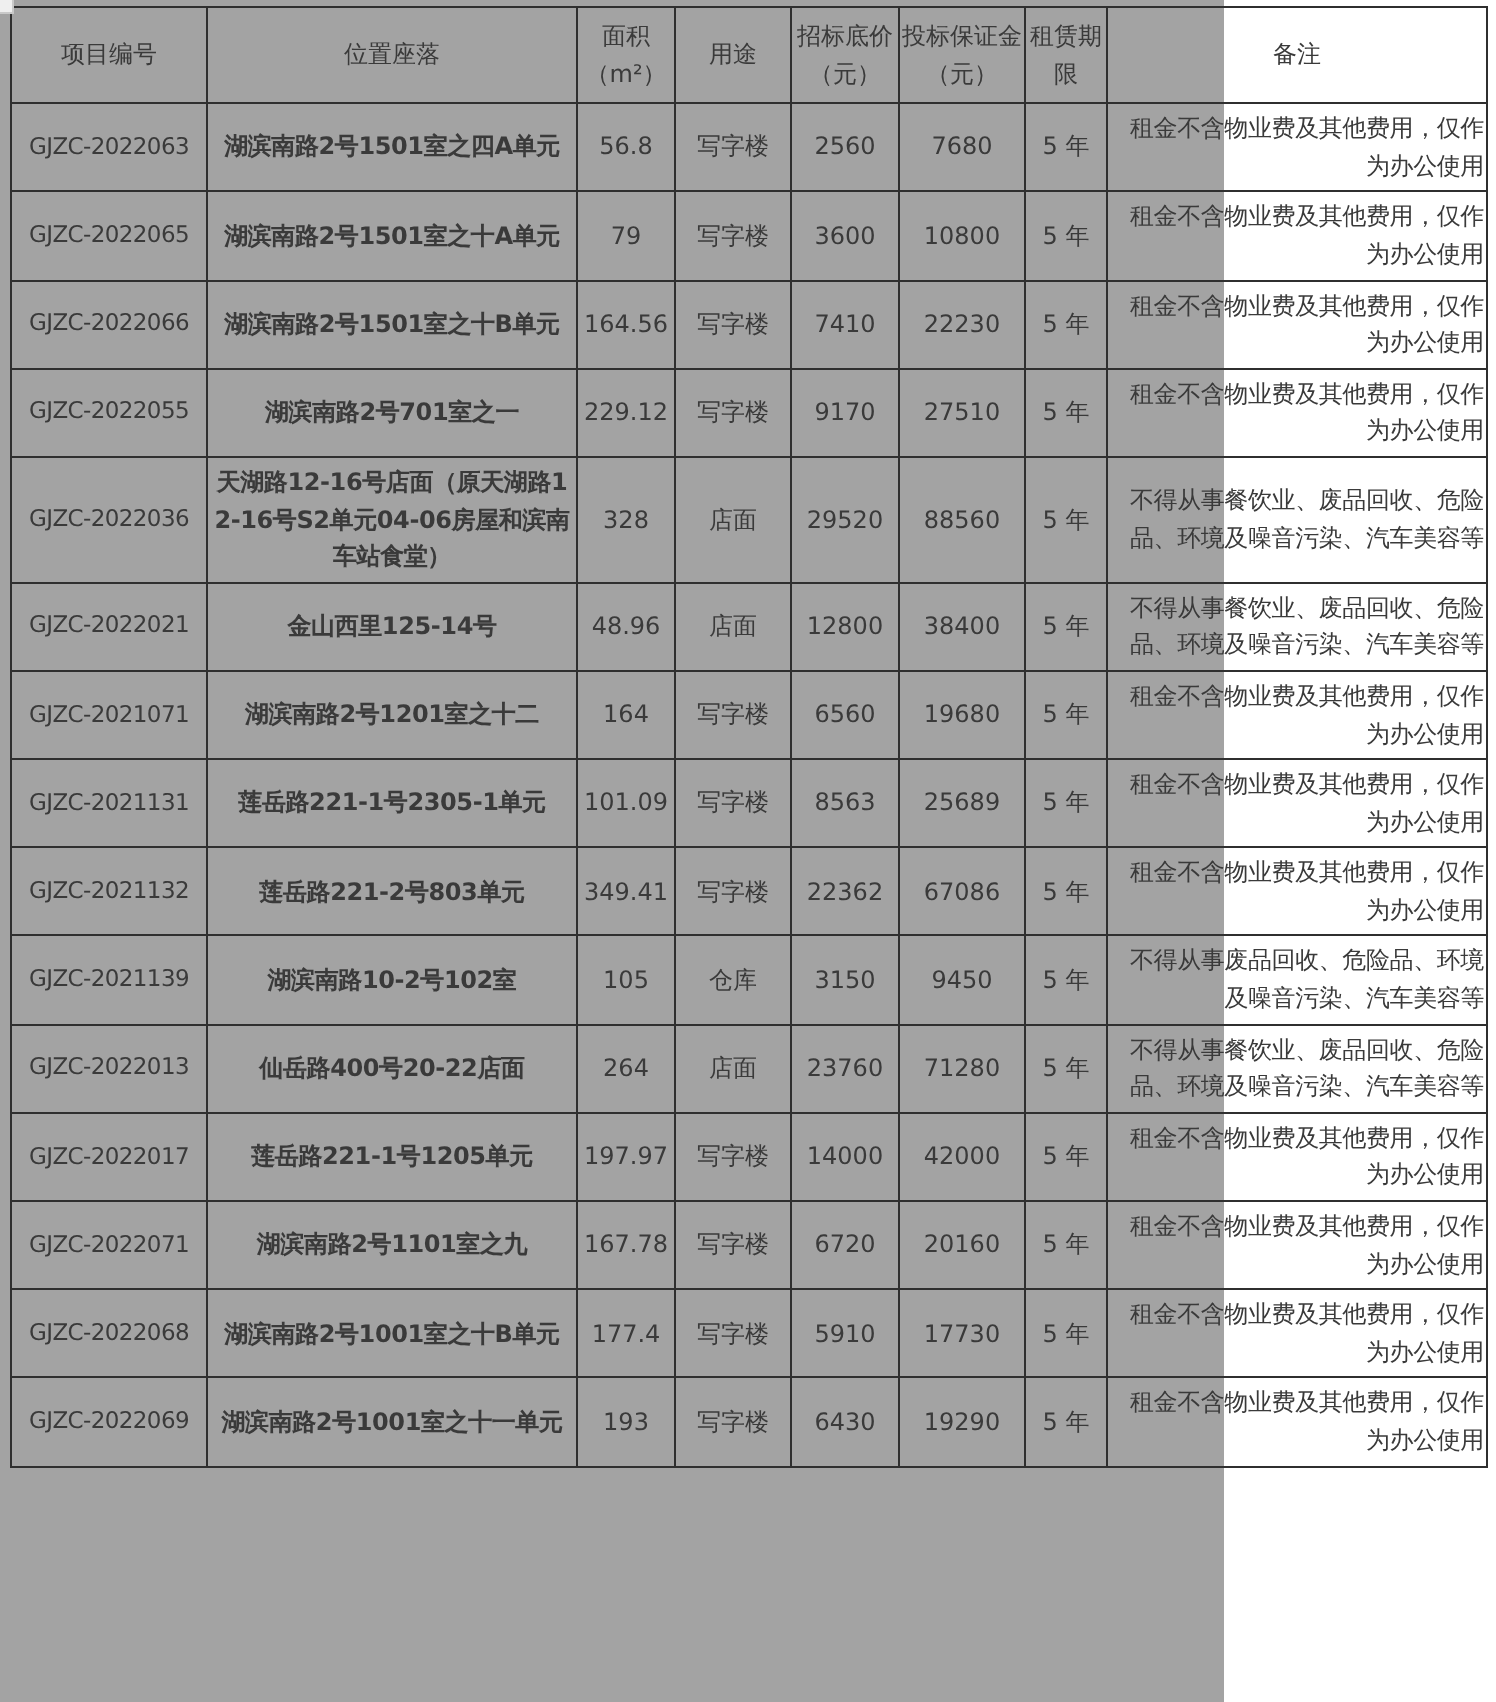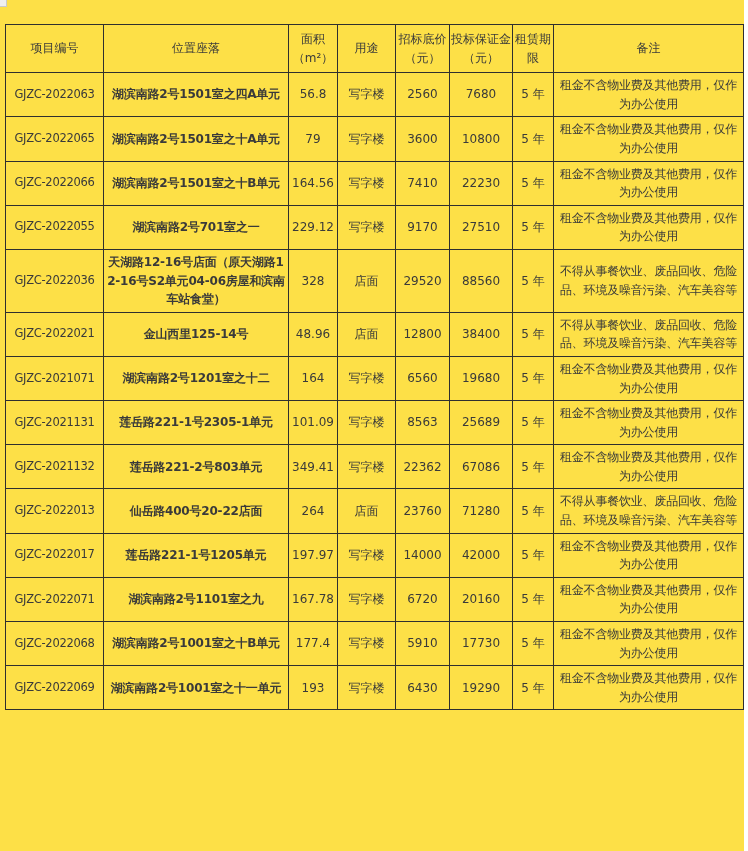--- a/index.html
+++ b/index.html
@@ -3,24 +3,24 @@
 <meta charset="utf-8">
 <style>
   * { box-sizing: border-box; }
   html, body {
     margin: 0;
     padding: 0;
     background: #ffffff;
     font-family: "DejaVu Sans", "Liberation Sans", sans-serif;
   }
   .page {
-    width: 744px;
+    width: 612px;
     height: 851px;
-    padding: 24px 5px;
-    background: #fde047;
+    padding: 3px 5px;
+    background: #a3a3a3;
     position: relative;
   }
   
   .corner-artifact {
     position: absolute;
     left: 0; top: 0;
     width: 7px; height: 7px;
     border-right: 1px solid #c9c9c9;
     border-bottom: 1px solid #c9c9c9;
     background: #efefef;
@@ -44,21 +44,21 @@
   }
   .lease-table thead th {
     padding: 5px 1px;
   }
   .lease-table td.col-project-id {
     font-size: 11.5px;
     letter-spacing: -0.3px;
     white-space: nowrap;
   }
   .lease-table td.col-location { letter-spacing: -0.2px; font-weight: bold; }
-  .lease-table td.col-remark   { letter-spacing: -0.2px; }
+  .lease-table td.col-remark   { letter-spacing: -0.2px; text-align: right; }
   .lease-table tbody tr { height: 43px; }
 </style>
 </head>
 <body>
 
 <div class="page">
   <div class="corner-artifact"></div>
 
   <table class="lease-table">
     <colgroup>
@@ -179,20 +179,30 @@
     <td class="col-project-id">GJZC-2021132</td>
     <td class="col-location">莲岳路221-2号803单元</td>
     <td class="col-area">349.41</td>
     <td class="col-usage">写字楼</td>
     <td class="col-floor-price">22362</td>
     <td class="col-deposit">67086</td>
     <td class="col-term">5 年</td>
     <td class="col-remark">租金不含物业费及其他费用，仅作为办公使用</td>
   </tr>
 
+  <tr>
+    <td class="col-project-id">GJZC-2021139</td>
+    <td class="col-location">湖滨南路10-2号102室</td>
+    <td class="col-area">105</td>
+    <td class="col-usage">仓库</td>
+    <td class="col-floor-price">3150</td>
+    <td class="col-deposit">9450</td>
+    <td class="col-term">5 年</td>
+    <td class="col-remark">不得从事废品回收、危险品、环境及噪音污染、汽车美容等</td>
+  </tr>
 
   <tr>
     <td class="col-project-id">GJZC-2022013</td>
     <td class="col-location">仙岳路400号20-22店面</td>
     <td class="col-area">264</td>
     <td class="col-usage">店面</td>
     <td class="col-floor-price">23760</td>
     <td class="col-deposit">71280</td>
     <td class="col-term">5 年</td>
     <td class="col-remark">不得从事餐饮业、废品回收、危险品、环境及噪音污染、汽车美容等</td>

